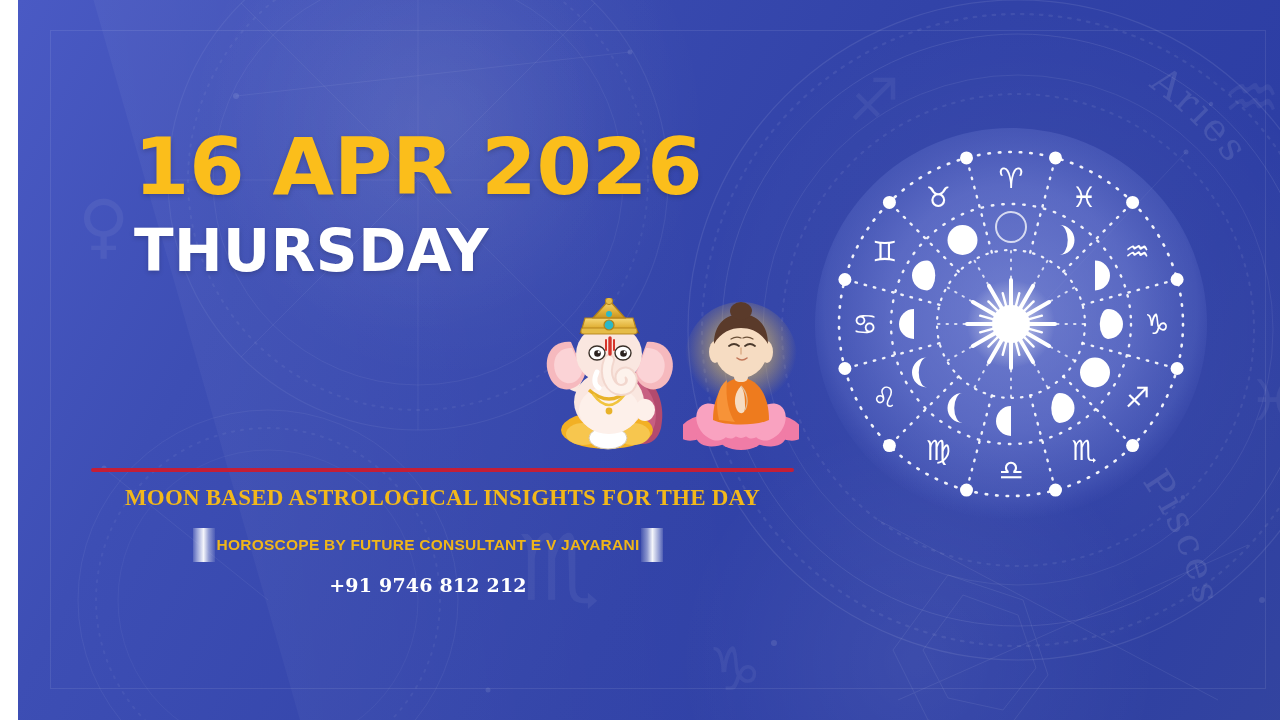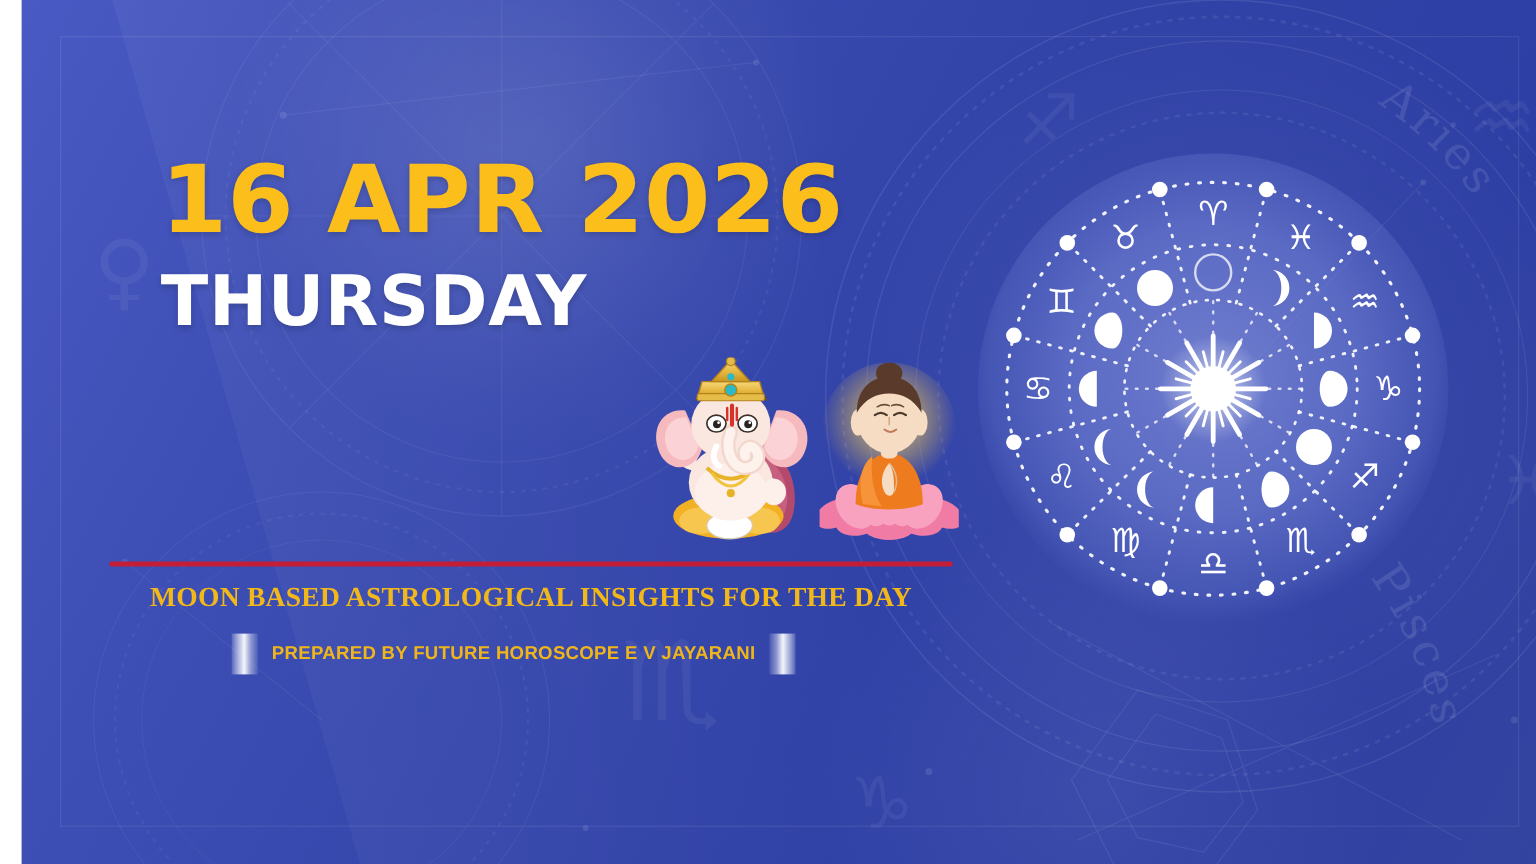--- a/index.html
+++ b/index.html
@@ -294,25 +294,26 @@
 
     <div id="weekday">THURSDAY</div>
 
 
     <div id="red-rule"></div>
 
     <div id="tagline">MOON BASED ASTROLOGICAL INSIGHTS FOR THE DAY</div>
 
     <div id="ribbon">
       <span class="ribbon-cap left"></span>
-      <span id="ribbon-text">PREPARED BY FUTURE HOROSCOPE E V JAYARANI</span>
+      <span id="ribbon-text">HOROSCOPE BY FUTURE CONSULTANT E V JAYARANI</span>
       <span class="ribbon-cap right"></span>
     </div>
 
     <div id="contact-row">
+      <span id="phone">+91 9746 812 212</span>
     </div>
   </div>
 
   <div id="deities">
 
     <svg id="ganesha-fig" viewBox="0 0 140 156">
       <defs>
         <linearGradient id="gCrown" x1="0" y1="0" x2="0" y2="1">
           <stop offset="0%" stop-color="#F6D878"></stop>
           <stop offset="60%" stop-color="#E3B43C"></stop>

